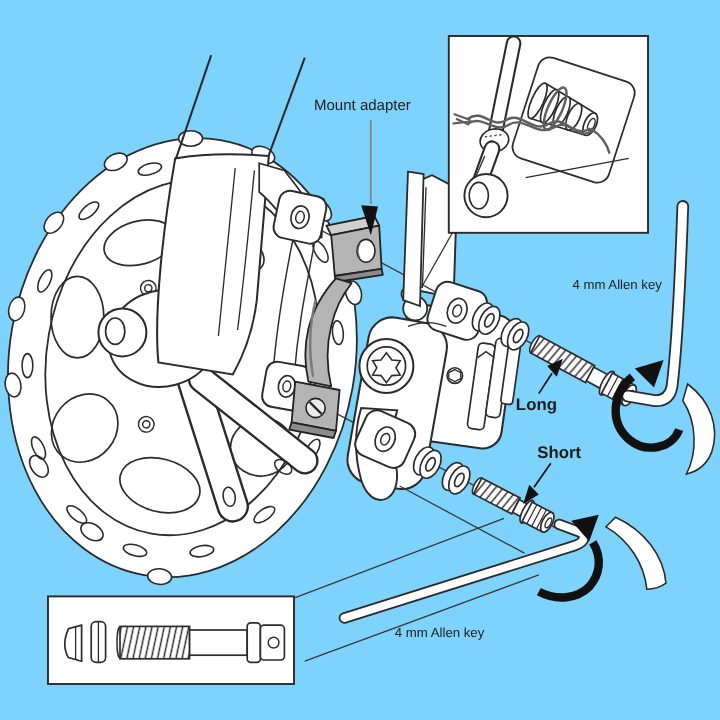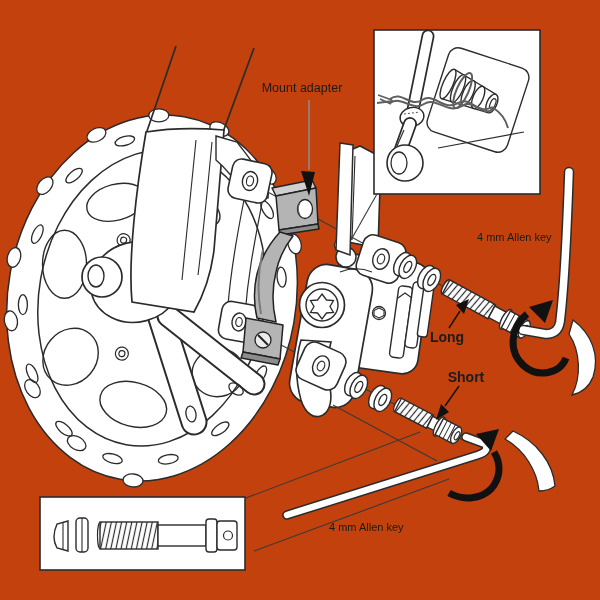--- a/index.html
+++ b/index.html
@@ -1,16 +1,16 @@
 <!DOCTYPE html>
 <html><head>
 <meta charset="utf-8">
 <style>
   html,body{margin:0;padding:0;background:#fff;}
-  .stage{position:relative;width:600px;height:600px;background:#c2410c;overflow:hidden;
+  .stage{position:relative;width:600px;height:600px;background:#7dd3fc;overflow:hidden;
          font-family:"Liberation Sans","DejaVu Sans",sans-serif;}
   svg{position:absolute;left:0;top:0;}
   svg text{font-family:"Liberation Sans","DejaVu Sans",sans-serif;fill:#1c1c1c;}
   .lbl{font-size:12.5px;}
   .lbl-sm{font-size:11px;}
   .lbl-bold{font-size:14px;font-weight:bold;}
 </style>
 </head>
 <body>
 

